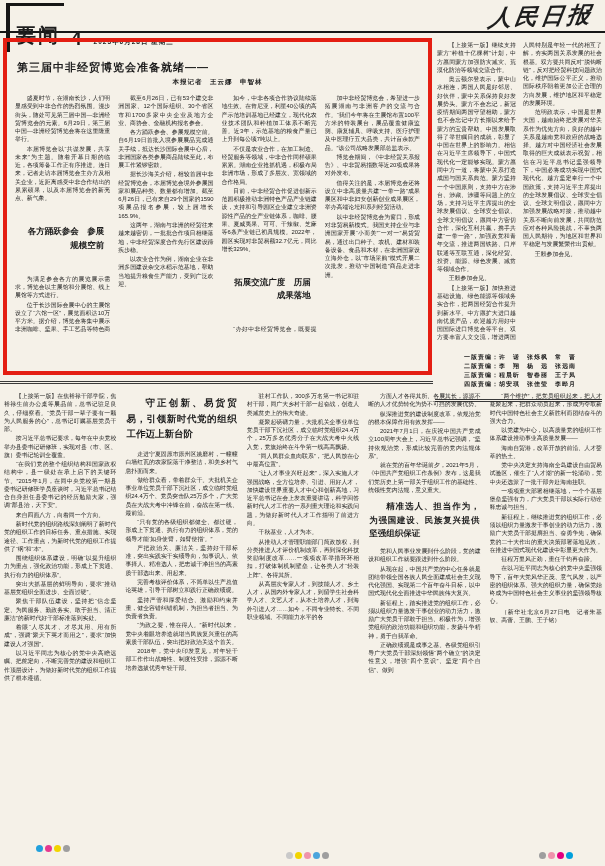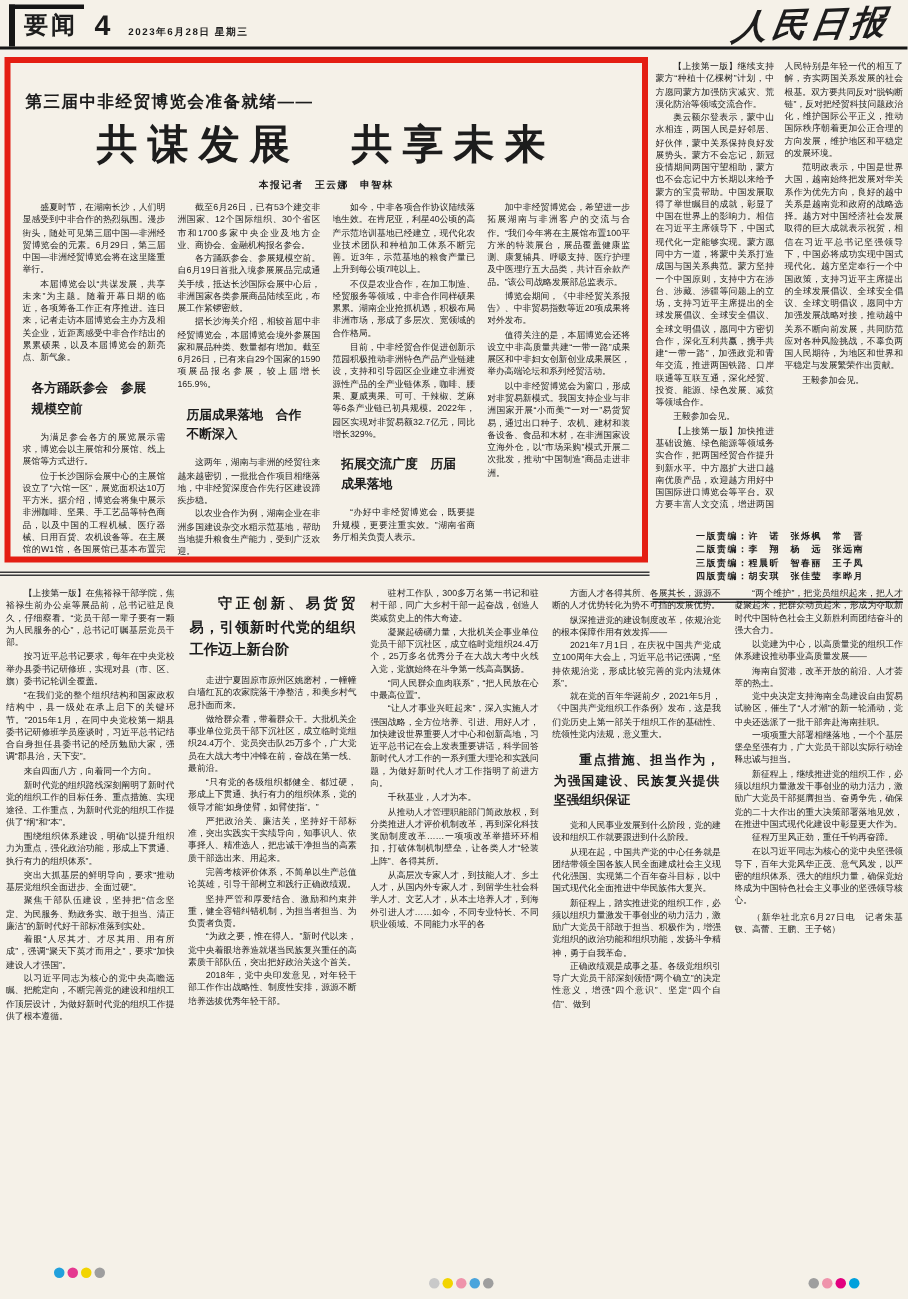--- a/index.html
+++ b/index.html
@@ -7,33 +7,33 @@
   body {
     position: relative;
     background: #f5f1e8;
     color: #1d1d1d;
     font-family: "Liberation Sans", sans-serif;
     overflow: hidden;
   }
   
   .header { position: absolute; left: 0; top: 0; width: 605px; height: 33px; border-bottom: 2px solid #161616; }
   .header-left { position: absolute; left: 6px; top: 3px; display: flex; align-items: flex-end; }
-  .section-name { font-size: 16px; font-weight: bold; letter-spacing: 2px; border-left: 4px solid #161616; border-top: 3px solid #161616; padding: 1px 4px 3px 6px; }
+  .section-name { font-size: 20px; font-weight: bold; letter-spacing: 2px; border-left: 4px solid #161616; border-top: 3px solid #161616; padding: 16px 4px 3px 6px; }
   .page-num { font-size: 19px; font-weight: bold; margin: 0 0 2px 7px; }
   .date { font-size: 6.5px; font-weight: bold; margin: 0 0 5px 12px; letter-spacing: 1px; }
   .masthead { position: absolute; right: 12px; top: 1px; font-family: "DejaVu Serif", serif; font-style: italic; font-weight: bold; font-size: 23px; letter-spacing: 3px; transform: skewX(-10deg) rotate(-2deg); }
   
   .featured { position: absolute; left: 3px; top: 38px; width: 429px; height: 337px; border: 4px solid #e41e12; padding: 16px 8px 4px; overflow: hidden; }
   .kicker { font-size: 11px; font-weight: bold; letter-spacing: 1px; margin: 2px 0 3px 2px; }
   .headline { font-size: 27px; font-weight: 900; text-align: center; letter-spacing: 7px; margin: 2px 0 5px; font-family: "Liberation Serif", serif; }
   .byline { font-size: 6.5px; font-weight: bold; text-align: center; margin-bottom: 7px; letter-spacing: 1px; }
   .fcols { display: flex; gap: 8px; height: 241px; overflow: hidden; }
   .fcol { flex: 1; overflow: hidden; }
   .para { font-size: 5.9px; line-height: 1.4; text-align: justify; text-indent: 2em; margin-bottom: 1px; }
-  .subhead { font-weight: bold; font-size: 8.5px; line-height: 1.55; text-align: left; margin: 9px 6px; }
+  .subhead { font-weight: bold; font-size: 8.5px; line-height: 1.55; text-align: right; margin: 23px 6px; }
   
   .sidebar { position: absolute; left: 437px; top: 41px; width: 165px; height: 303px; column-count: 2; column-gap: 7px; column-fill: auto; overflow: hidden; }
   .editors { position: absolute; left: 440px; top: 349px; width: 160px; height: 44px; display: flex; flex-direction: column; justify-content: center; align-items: center; gap: 2px; }
   .editors-row { font-size: 6px; font-weight: bold; letter-spacing: 1px; }
   .divider-left { position: absolute; left: 0; top: 381px; width: 433px; height: 3px; border-top: 1px solid #3a3a3a; border-bottom: 1px solid #3a3a3a; }
   .divider-right { position: absolute; left: 435px; top: 399px; width: 167px; height: 3px; border-top: 1px solid #3a3a3a; border-bottom: 1px solid #3a3a3a; }
   
   .bottom { position: absolute; left: 4px; top: 392px; width: 598px; height: 452px; display: flex; gap: 9px; overflow: hidden; }
   .bcol { width: 112.4px; overflow: hidden; }
   .bheadline { font-size: 9.5px; font-weight: bold; line-height: 1.65; text-align: justify; text-indent: 2em; margin: 3px 1px 8px; }
@@ -53,41 +53,39 @@
   <div class="header-left">
     <span class="section-name">要闻</span>
     <span class="page-num">4</span>
     <span class="date">2023年6月28日  星期三</span>
   </div>
   <div class="masthead">人民日报</div>
 </div>
 
 <div class="featured">
   <div class="kicker">第三届中非经贸博览会准备就绪——</div>
-  <div class="headline">共谋发展　共享未来</div>
   <div class="byline">本报记者　王云娜　申智林</div>
   <div class="fcols">
     <div class="fcol">
       <div>
           <p class="para">盛夏时节，在湖南长沙，人们明显感受到中非合作的热烈氛围。漫步街头，随处可见第三届中国—非洲经贸博览会的元素。6月29日，第三届中国—非洲经贸博览会将在这里隆重举行。</p>
           <p class="para">本届博览会以“共谋发展，共享未来”为主题。随着开幕日期的临近，各项筹备工作正有序推进。连日来，记者走访本届博览会主办方及相关企业，近距离感受中非合作结出的累累硕果，以及本届博览会的新亮点、新气象。</p>
         </div>
       <div class="subhead">各方踊跃参会　参展规模空前</div>
       <div>
           <p class="para">为满足参会各方的展览展示需求，博览会以主展馆和分展馆、线上展馆等方式进行。</p>
           <p class="para">位于长沙国际会展中心的主展馆设立了“六馆一区”，展览面积达10万平方米。据介绍，博览会将集中展示非洲咖啡、坚果、手工艺品等特色商品，以及中国的工程机械、医疗器械、日用百货、农机设备等。在主展馆的W1馆，各国展馆已基本布置完毕。</p>
         </div>
     </div>
     <div class="fcol">
       <div>
           <p class="para">截至6月26日，已有53个建交非洲国家、12个国际组织、30个省区市和1700多家中央企业及地方企业、商协会、金融机构报名参会。</p>
           <p class="para">各方踊跃参会、参展规模空前。自6月19日首批入境参展展品完成通关手续，抵达长沙国际会展中心后，非洲国家各类参展商品陆续至此，布展工作紧锣密鼓。</p>
           <p class="para">据长沙海关介绍，相较首届中非经贸博览会，本届博览会境外参展国家和展品种类、数量都有增加。截至6月26日，已有来自29个国家的1590项展品报名参展，较上届增长165.9%。</p>
         </div>
-      <div class="subhead">历届成果落地　合作不断深入</div>
       <div>
           <p class="para">这两年，湖南与非洲的经贸往来越来越密切，一批批合作项目相继落地，中非经贸深度合作先行区建设蹄疾步稳。</p>
           <p class="para">以农业合作为例，湖南企业在非洲多国建设杂交水稻示范基地，帮助当地提升粮食生产能力，受到广泛欢迎。</p>
         </div>
     </div>
     <div class="fcol">
       <div>
           <p class="para">如今，中非各项合作协议陆续落地生效。在肯尼亚，利星40公顷的高产示范培训基地已经建立，现代化农业技术团队和种植加工体系不断完善。近3年，示范基地的粮食产量已上升到每公顷7吨以上。</p>
           <p class="para">不仅是农业合作，在加工制造、经贸服务等领域，中非合作同样硕果累累。湖南企业抢抓机遇，积极布局非洲市场，形成了多层次、宽领域的合作格局。</p>
           <p class="para">目前，中非经贸合作促进创新示范园积极推动非洲特色产品产业链建设，支持和引导园区企业建立非洲资源性产品的全产业链体系，咖啡、腰果、夏威夷果、可可、干辣椒、芝麻等6条产业链已初具规模。2022年，园区实现对非贸易额32.7亿元，同比增长329%。</p>
@@ -170,21 +168,21 @@
         <p class="para">从高层次专家人才，到技能人才、乡土人才，从国内外专家人才，到留学生社会科学人才、文艺人才，从本土培养人才，到海外引进人才……如今，不同专业特长、不同职业领域、不同能力水平的各</p>
       </div>
   </div>
   <div class="bcol">
     <div>
         <p class="para">方面人才各得其所、各展其长，源源不断的人才优势转化为势不可挡的发展优势。</p>
         <p class="para">纵深推进党的建设制度改革，依规治党的根本保障作用有效发挥——</p>
         <p class="para">2021年7月1日，在庆祝中国共产党成立100周年大会上，习近平总书记强调，“坚持依规治党，形成比较完善的党内法规体系”。</p>
         <p class="para">就在党的百年华诞前夕，2021年5月，《中国共产党组织工作条例》发布，这是我们党历史上第一部关于组织工作的基础性、统领性党内法规，意义重大。</p>
       </div>
-    <div class="bsubhead">重点措施、担当作为，为强国建设、民族复兴提供坚强组织保证</div>
+    <div class="bsubhead">精准选人、担当作为，为强国建设、民族复兴提供坚强组织保证</div>
     <div>
         <p class="para">党和人民事业发展到什么阶段，党的建设和组织工作就要跟进到什么阶段。</p>
         <p class="para">从现在起，中国共产党的中心任务就是团结带领全国各族人民全面建成社会主义现代化强国、实现第二个百年奋斗目标，以中国式现代化全面推进中华民族伟大复兴。</p>
         <p class="para">新征程上，踏实推进党的组织工作，必须以组织力量激发干事创业的动力活力，激励广大党员干部敢于担当、积极作为，增强党组织的政治功能和组织功能，发扬斗争精神，勇于自我革命。</p>
         <p class="para">正确政绩观是成事之基。各级党组织引导广大党员干部深刻领悟“两个确立”的决定性意义，增强“四个意识”、坚定“四个自信”、做到</p>
       </div>
   </div>
   <div class="bcol">
     <div>
         <p class="para">“两个维护”，把党员组织起来，把人才凝聚起来，把群众动员起来，形成为夺取新时代中国特色社会主义新胜利而团结奋斗的强大合力。</p>

